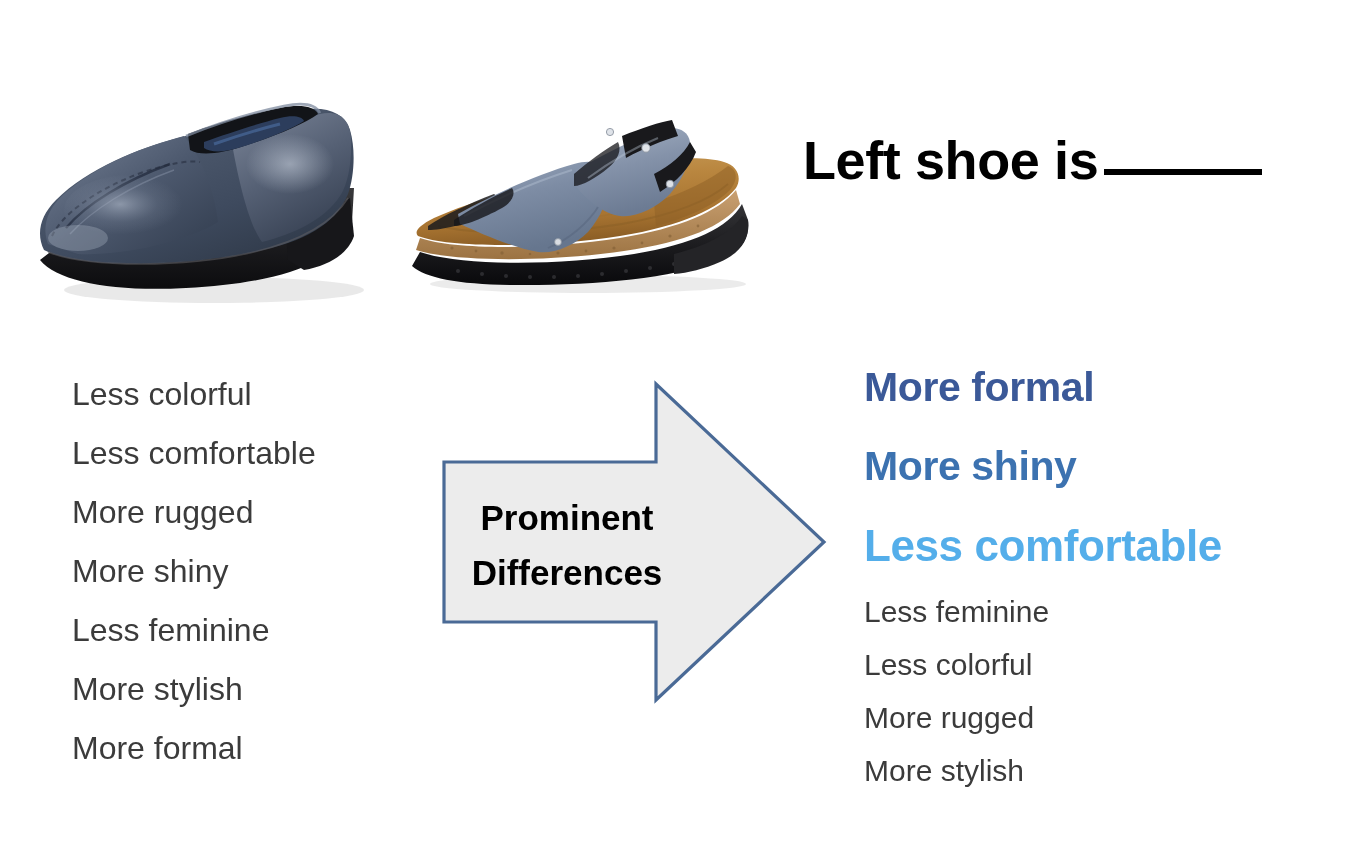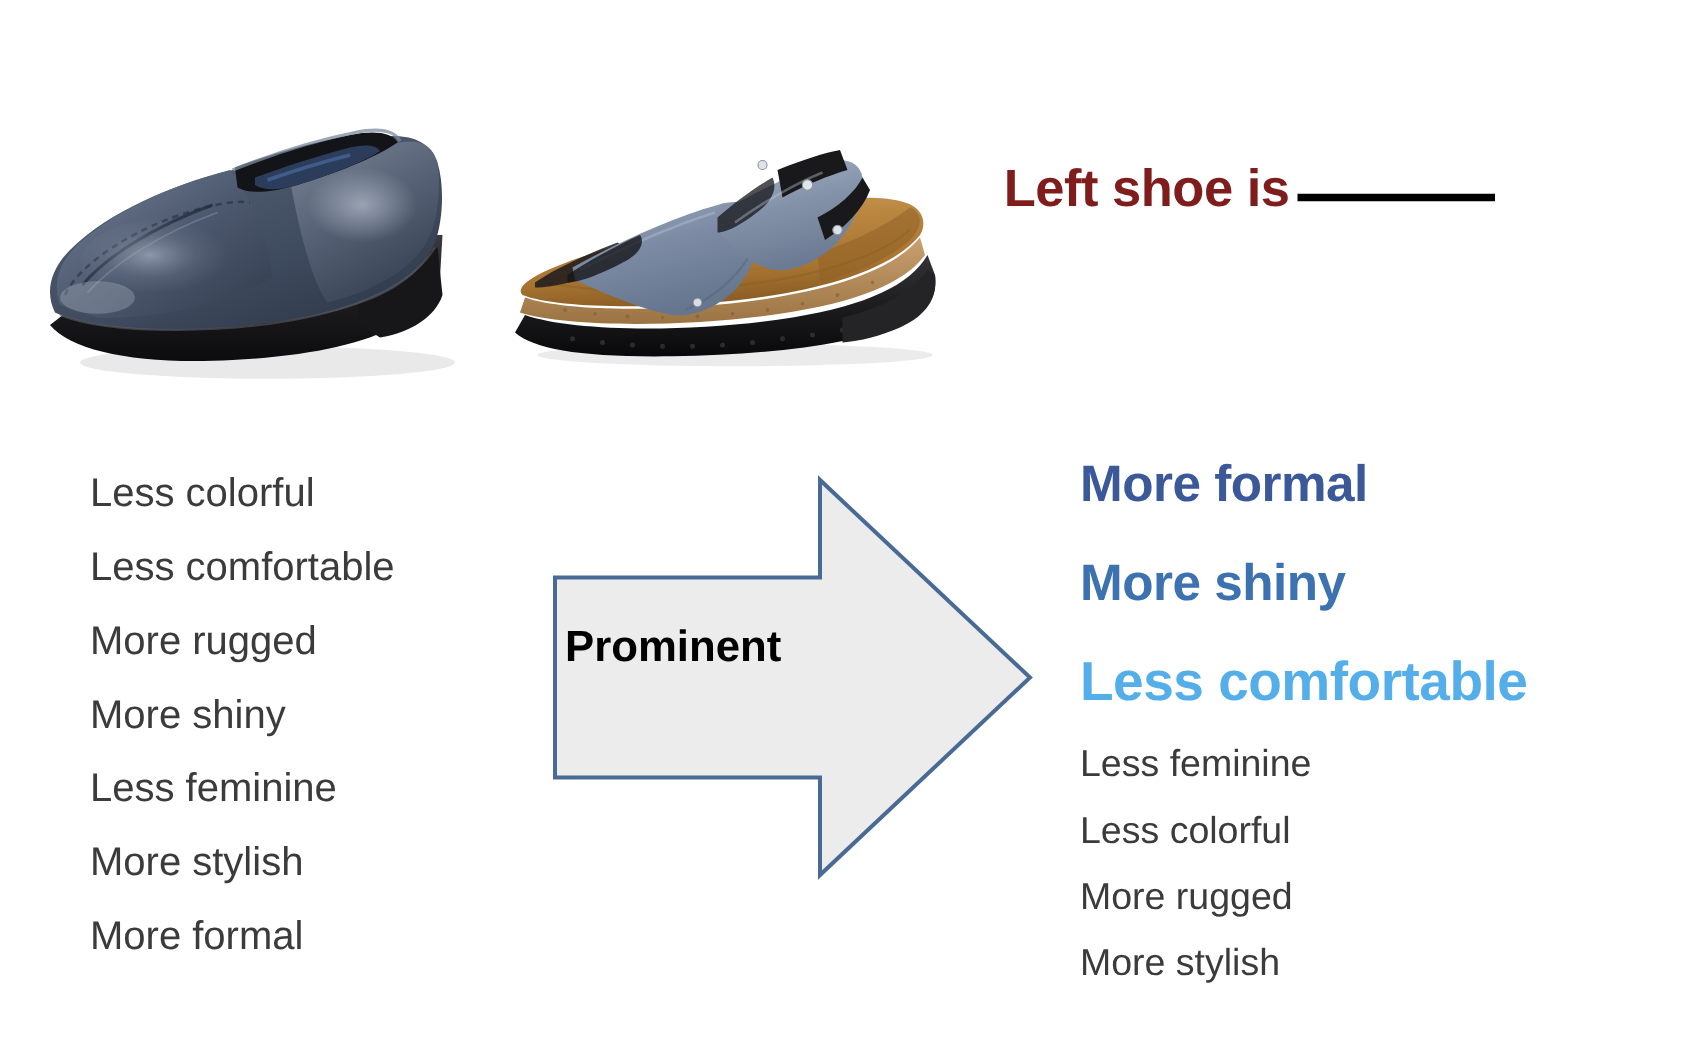--- a/index.html
+++ b/index.html
@@ -25,25 +25,25 @@
   #shoe-left-photo  { left: 18px;  top: 38px;  width: 380px; height: 278px; }
   #shoe-right-photo { left: 398px; top: 108px; width: 364px; height: 192px; }
   .shoe-photo svg { display: block; width: 100%; height: 100%; }
 
   
   #prompt-heading {
     position: absolute;
     left: 803px;
     top: 118px;
     width: 545px;
-    font-size: 42px;
+    font-size: 54px;
     font-weight: bold;
     line-height: 1.58;
     letter-spacing: -0.4px;
-    color: #7f1d1d;
+    color: #000000;
   }
   #prompt-heading .line { white-space: nowrap; }
   #blank-underline {
     display: inline-block;
     width: 158px;
     height: 0;
     border-bottom: 6px solid #000000;
     vertical-align: 4px;
     margin-left: 6px;
   }
@@ -74,21 +74,21 @@
     position: absolute;
     inset: 0;
     width: 100%;
     height: 100%;
   }
   #arrow-label {
     position: absolute;
     left: 16px;
     top: 118px;
     width: 230px;
-    text-align: left;
+    text-align: center;
     font-size: 35px;
     font-weight: bold;
     line-height: 55px;
     color: #000000;
   }
 
   
   #right-attribute-list {
     position: absolute;
     left: 864px;
@@ -338,20 +338,21 @@
     <div class="attr-item">More stylish</div>
     <div class="attr-item">More formal</div>
   </div>
 
   <div id="prominent-differences-arrow">
     <svg viewBox="0 0 396 340" xmlns="http://www.w3.org/2000/svg" preserveAspectRatio="none" aria-hidden="true">
       <polygon id="arrow-shape" points="8,90 220,90 220,12 388,170 220,328 220,250 8,250" fill="#ECECEC" stroke="#4A6A96" stroke-width="3.2" stroke-linejoin="miter"></polygon>
     </svg>
     <div id="arrow-label">
       <div>Prominent</div>
+      <div>Differences</div>
     </div>
   </div>
 
   <div id="right-attribute-list">
     <div class="attr-item rank-1" style="color: rgb(59, 89, 152);">More formal</div>
     <div class="attr-item rank-2" style="color: rgb(60, 114, 176);">More shiny</div>
     <div class="attr-item rank-3" style="color: rgb(84, 174, 234);">Less comfortable</div>
     <div class="attr-item" style="color: rgb(59, 59, 59);">Less feminine</div>
     <div class="attr-item" style="color: rgb(59, 59, 59);">Less colorful</div>
     <div class="attr-item" style="color: rgb(59, 59, 59);">More rugged</div>

